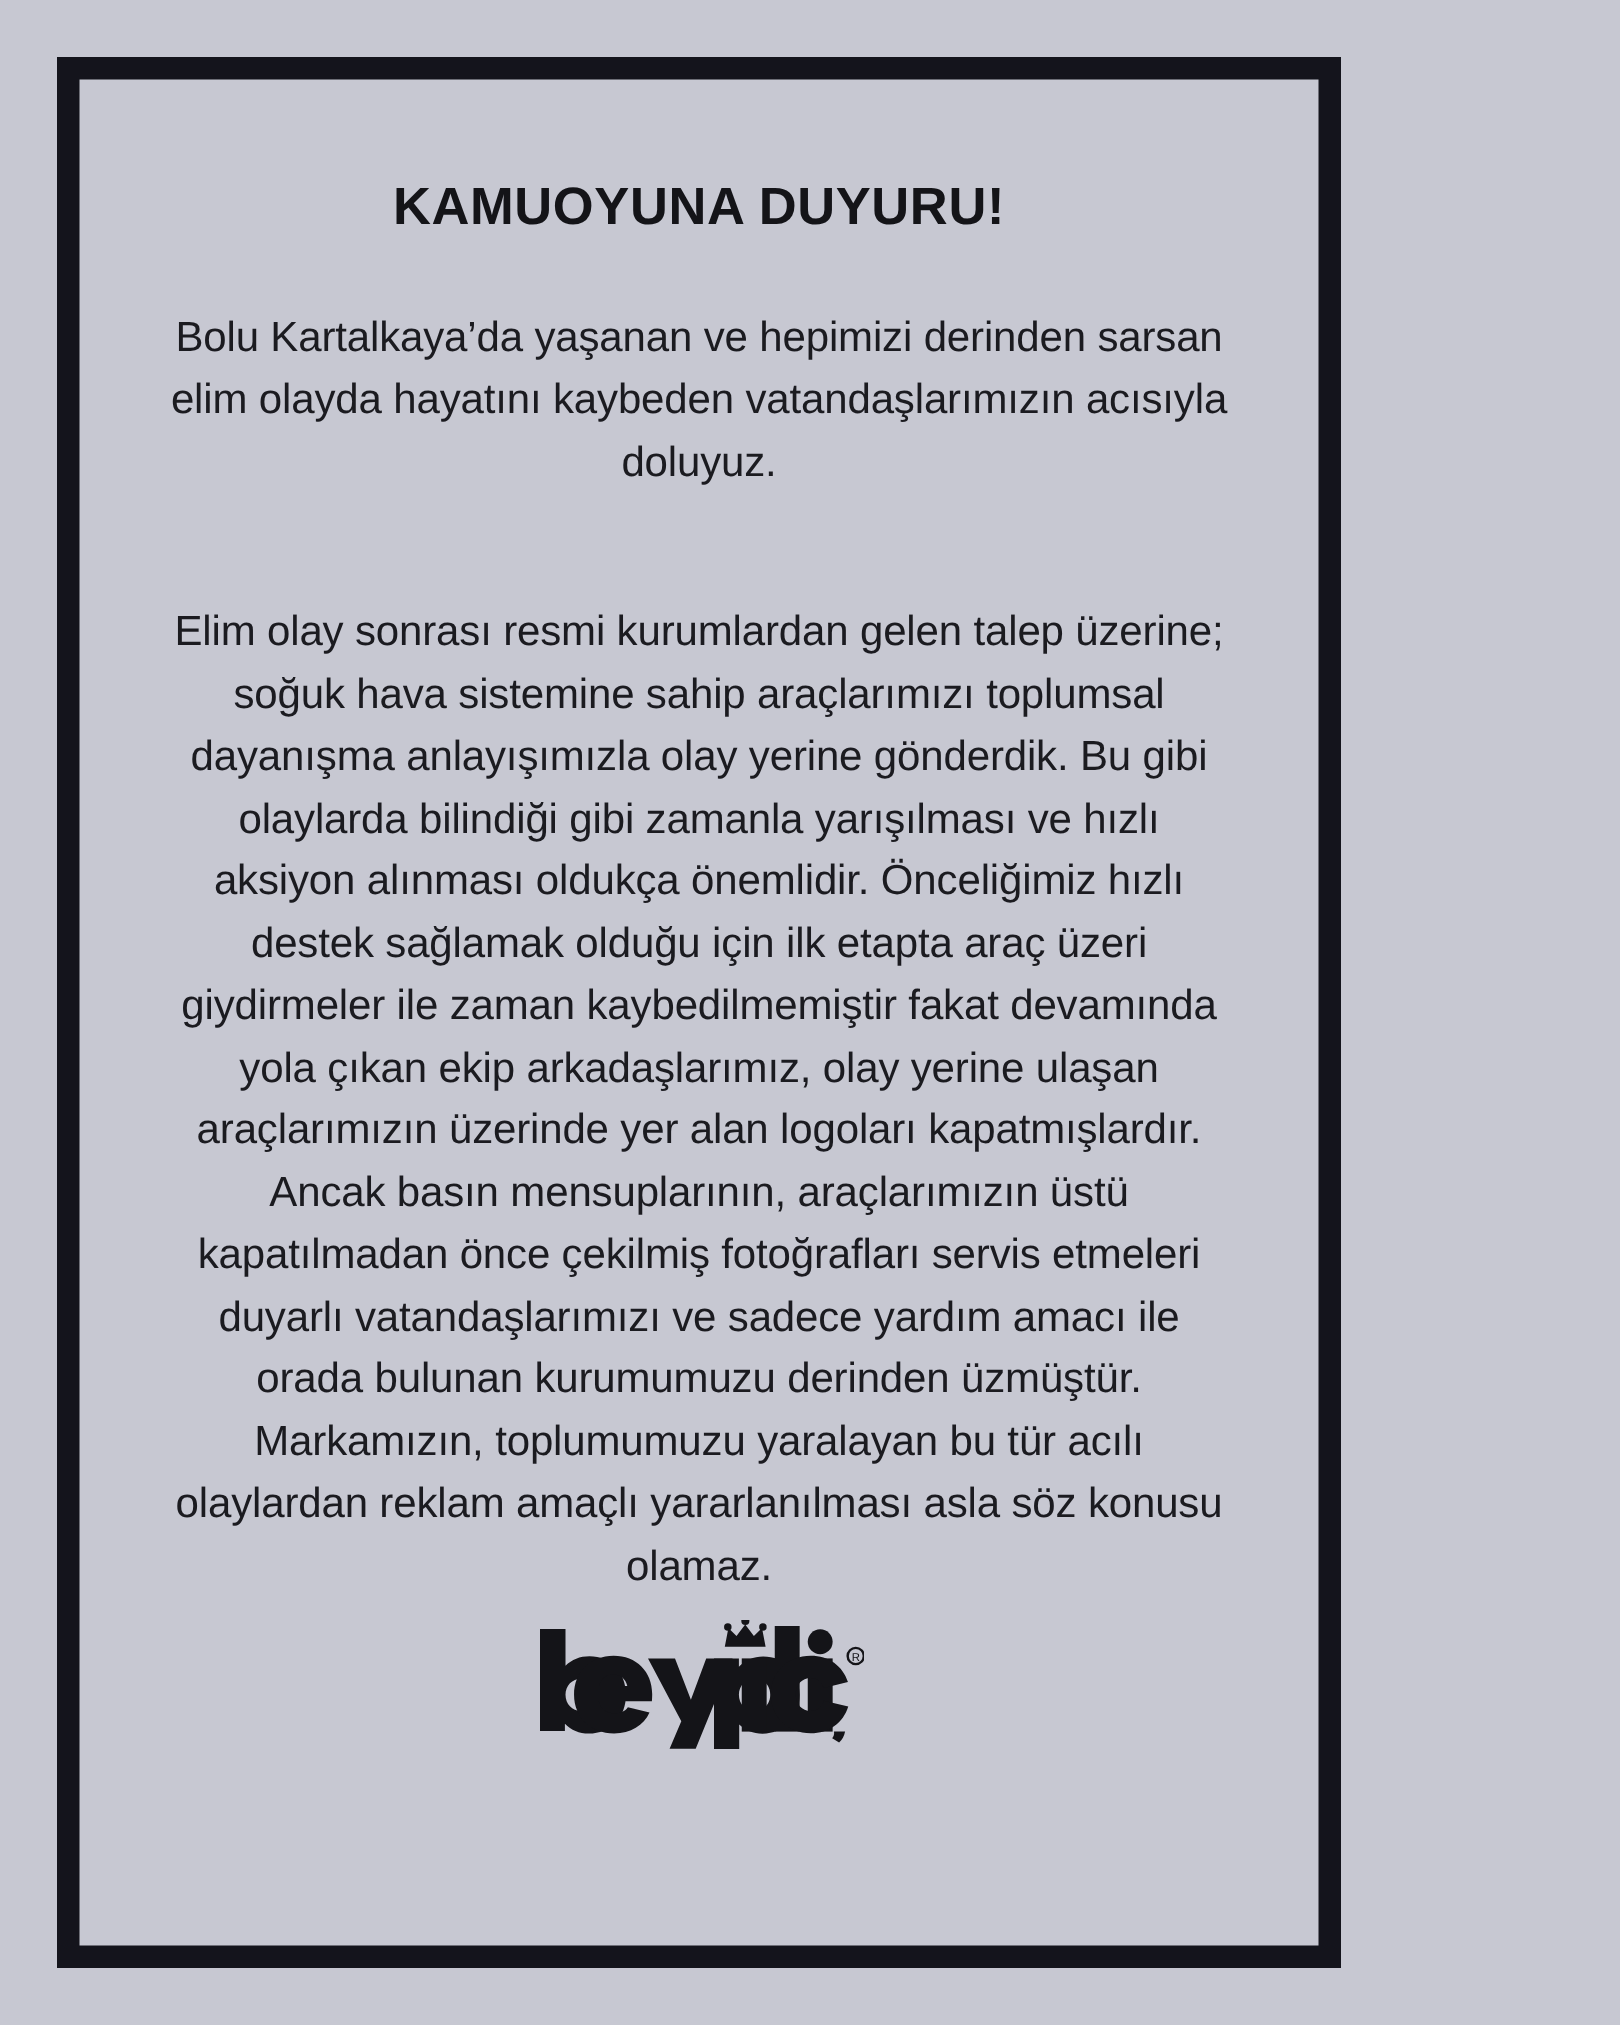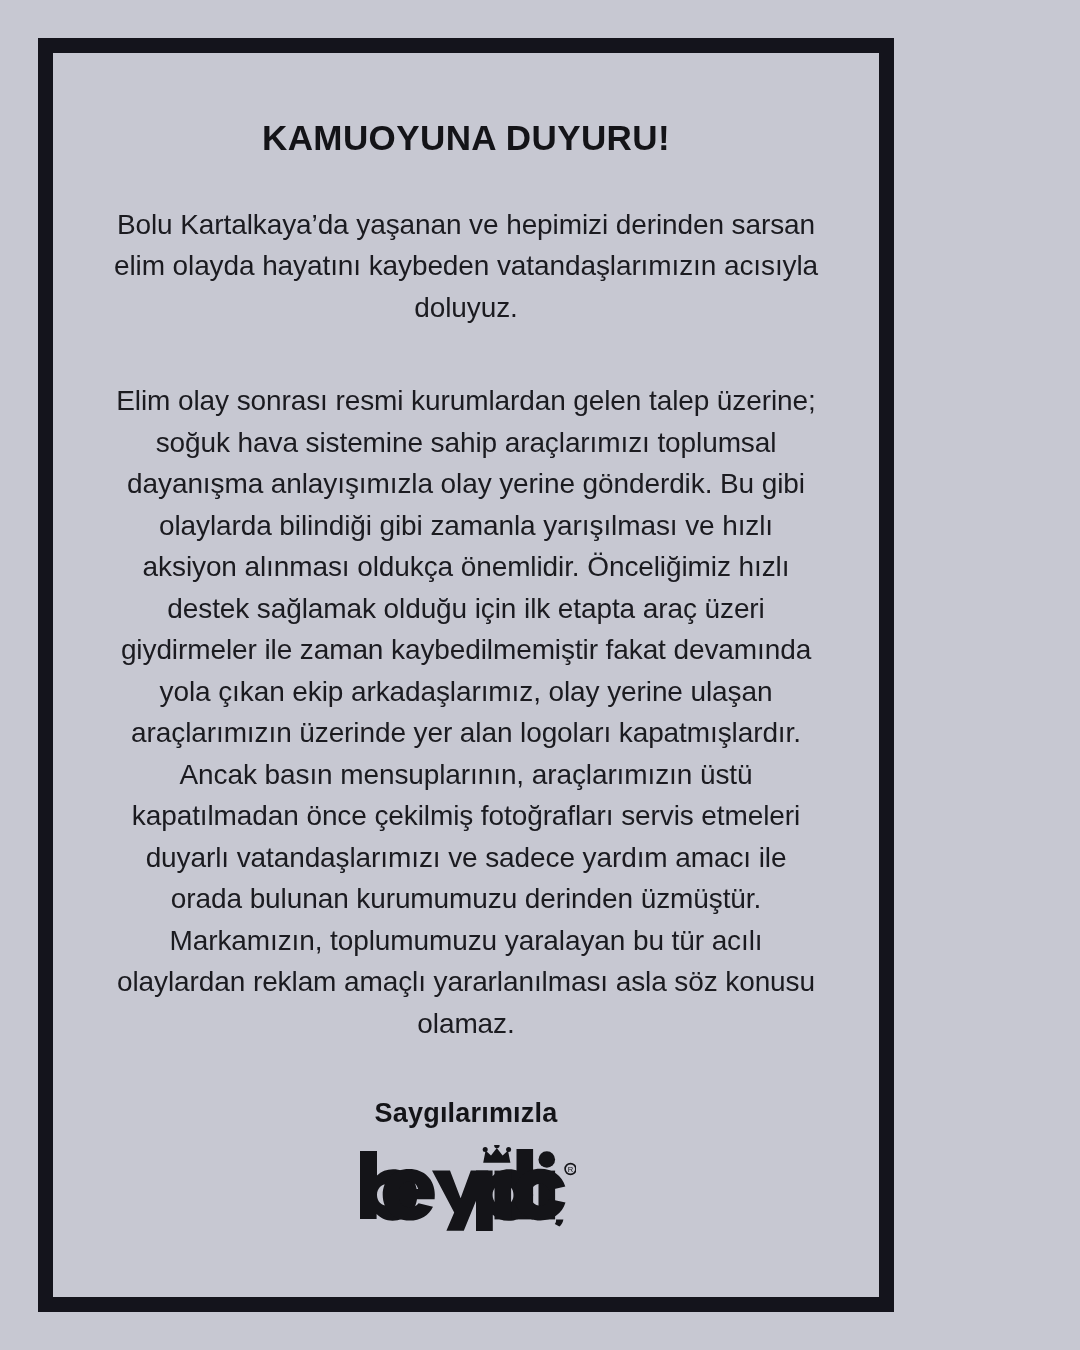--- a/index.html
+++ b/index.html
@@ -59,21 +59,21 @@
   
   .body-paragraph {
     font-size: 28px;
     line-height: 41.5px;
     margin: 0;
     font-weight: 400;
     color: #1b1b20;
     letter-spacing: -0.1px;
   }
   .para-lead   { margin-top: 46px; }
-  .para-main   { margin-top: 52px; }
+  .para-main   { margin-top: 72px; }
   .para-closing{ margin-top: 52px; }
 
   
   .signature {
     font-size: 27px;
     font-weight: 700;
     margin: 54px 0 0 0;
     color: #141418;
     letter-spacing: 0.2px;
   }
@@ -101,21 +101,20 @@
   <div class="card-inner">
 
     <h1 class="headline">KAMUOYUNA DUYURU!</h1>
 
 
     <p class="body-paragraph para-lead">Bolu Kartalkaya’da yaşanan ve hepimizi derinden sarsan elim olayda hayatını kaybeden vatandaşlarımızın acısıyla doluyuz.</p>
 
     <p class="body-paragraph para-main">Elim olay sonrası resmi kurumlardan gelen talep üzerine; soğuk hava sistemine sahip araçlarımızı toplumsal dayanışma anlayışımızla olay yerine gönderdik. Bu gibi olaylarda bilindiği gibi zamanla yarışılması ve hızlı aksiyon alınması oldukça önemlidir. Önceliğimiz hızlı destek sağlamak olduğu için ilk etapta araç üzeri giydirmeler ile zaman kaybedilmemiştir fakat devamında yola çıkan ekip arkadaşlarımız, olay yerine ulaşan araçlarımızın üzerinde yer alan logoları kapatmışlardır. Ancak basın mensuplarının, araçlarımızın üstü kapatılmadan önce çekilmiş fotoğrafları servis etmeleri duyarlı vatandaşlarımızı ve sadece yardım amacı ile orada bulunan kurumumuzu derinden üzmüştür. Markamızın, toplumumuzu yaralayan bu tür acılı olaylardan reklam amaçlı yararlanılması asla söz konusu olamaz.</p>
 
 
-    <p class="signature">Saygılarımızla</p>
 
     <div class="logo-block">
       <span class="logo-wordmark-text">beypiliç</span>
 
       <svg class="logo-svg" width="220" height="86" viewBox="0 0 220 86" aria-hidden="true">
         <g fill="#141418">
 
           <path d="M4 6 h17 v24.5 c4.2-4.1 9.6-6.3 16-6.3 14.2 0 24.3 10.6 24.3 25.6 0 15.2-10.3 25.9-24.8 25.9-6.4 0-11.7-2.3-15.9-6.6V74 H4 Z
                    M21 49.9 c0 6.2 4.4 10.8 10.5 10.8 6.1 0 10.4-4.5 10.4-10.8 0-6.3-4.3-10.8-10.4-10.8-6.1 0-10.5 4.6-10.5 10.8 Z"></path>
 

